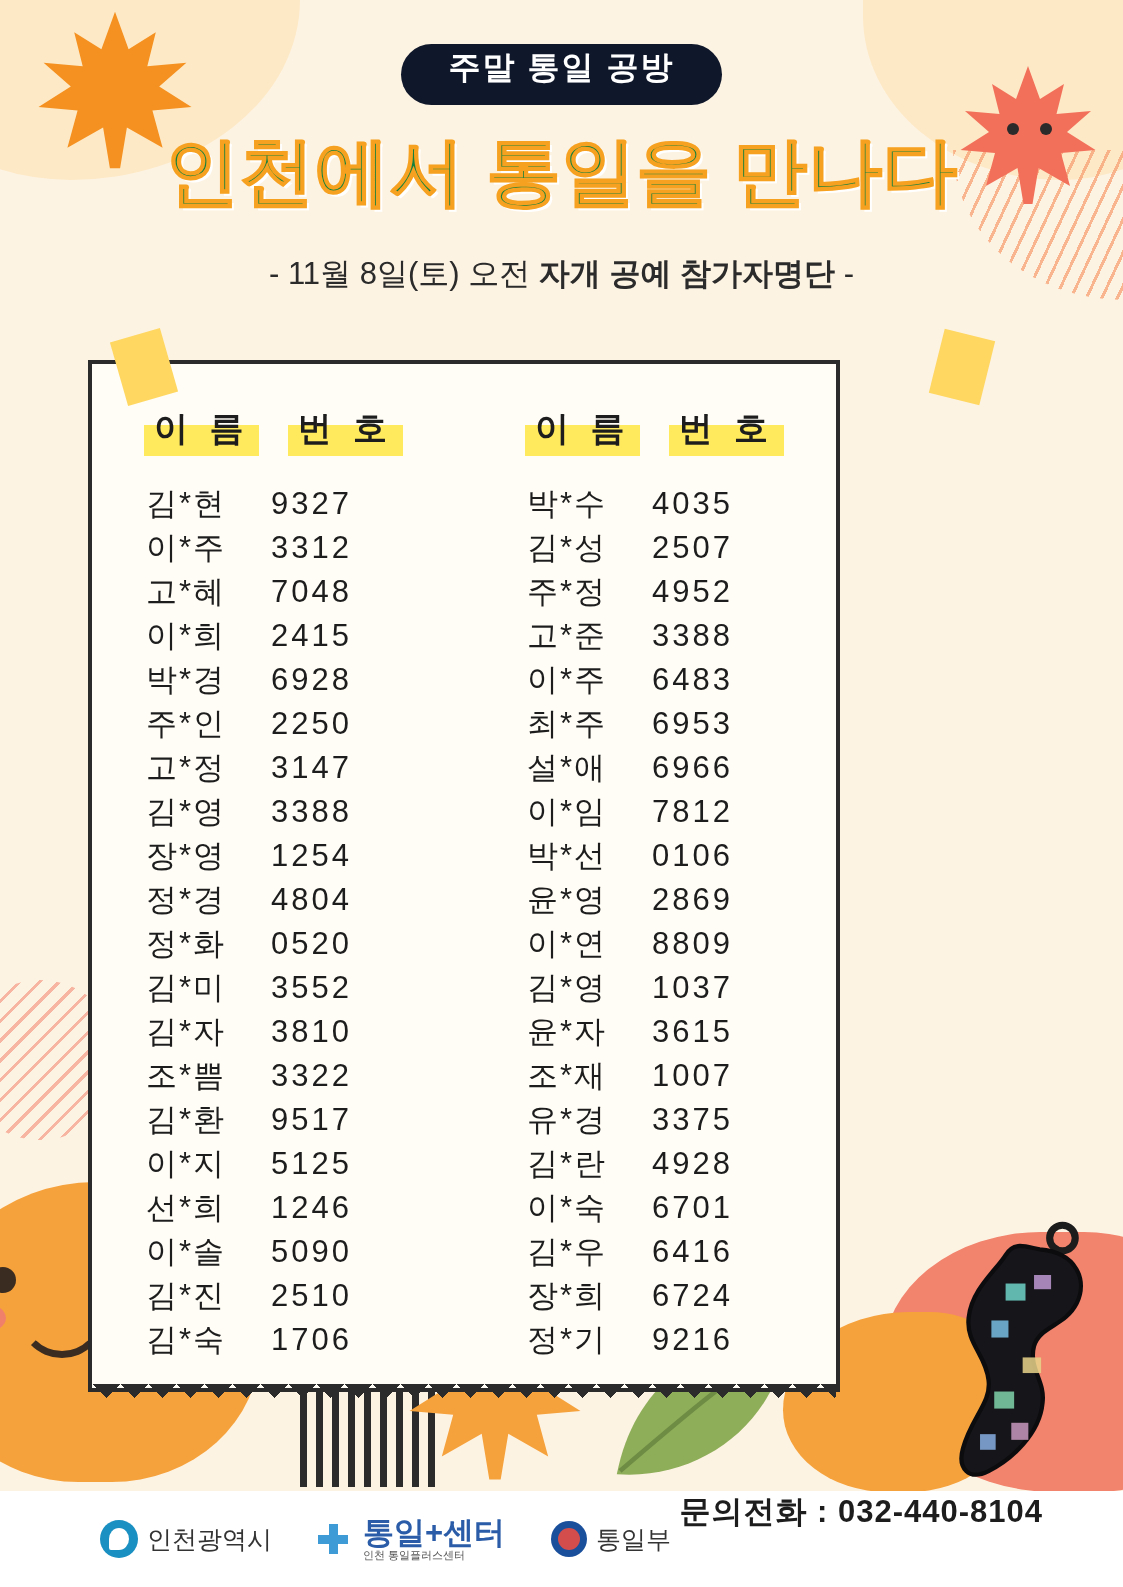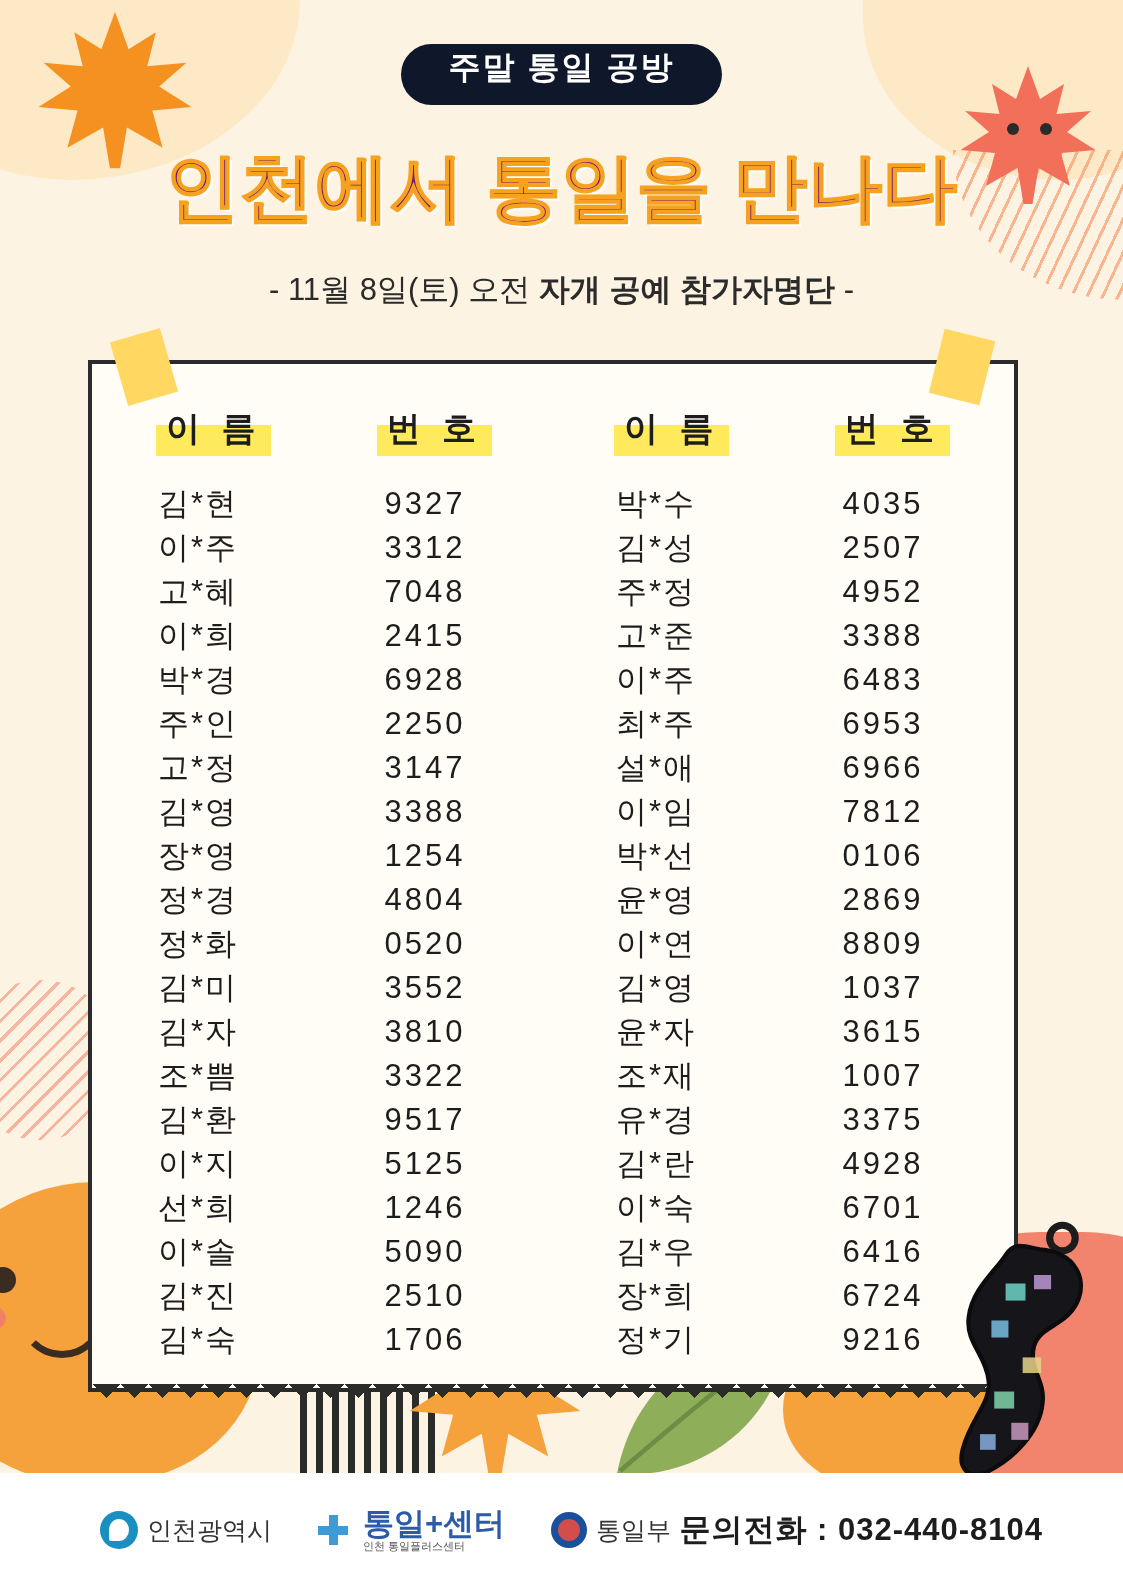--- a/index.html
+++ b/index.html
@@ -133,25 +133,25 @@
     display: inline-block;
     background: #0f172a;
     color: #ffffff;
     font-size: 32px;
     font-weight: bold;
     letter-spacing: 2px;
     padding: 2px 48px 15px;
     border-radius: 40px;
   }
   .main-title {
-    margin-top: 34px;
+    margin-top: 18px;
     font-size: 74px;
     font-weight: bold;
     letter-spacing: 1px;
-    color: #701a75;
+    color: #15803d;
     -webkit-text-stroke: 2px #f6a11f;
     text-shadow: 3px 3px 0 #ffffff;
   }
   .sub-title {
     margin-top: 30px;
     font-size: 31px;
     color: #2b2b2b;
     letter-spacing: 0px;
   }
   .sub-title .strong {
@@ -165,21 +165,21 @@
     top: 360px;
     width: 930px;
     z-index: 3;
   }
   .paper {
     position: relative;
     background: #fffdf6;
     border: 4px solid #2b2b2b;
     padding: 40px 30px 26px;
     box-sizing: border-box;
-    width: 930px;
+    width: 752px;
     min-height: 1010px;
   }
   .tape {
     position: absolute;
     width: 52px;
     height: 66px;
     background: #ffd761;
     z-index: 5;
   }
   .tape.left {
@@ -235,44 +235,43 @@
     line-height: 44px;
     color: #1d1d1d;
     letter-spacing: 2px;
   }
   .row .name {
     min-width: 120px;
     text-align: left;
   }
   .row .num {
     min-width: 130px;
-    text-align: center;
+    text-align: left;
     letter-spacing: 3px;
   }
 
   
   .charm {
     position: absolute;
     right: 10px;
     bottom: 96px;
     width: 175px;
     height: 270px;
     z-index: 4;
   }
 
   
   .footer {
     position: absolute;
     left: 0;
     bottom: 0;
     width: 100%;
-    height: 114px;
+    height: 96px;
     background: #ffffff;
     display: flex;
-    align-items: center;
     z-index: 6;
   }
   .logos {
     display: flex;
     align-items: center;
     gap: 46px;
     margin-left: 100px;
   }
   .logo-item {
     display: flex;

